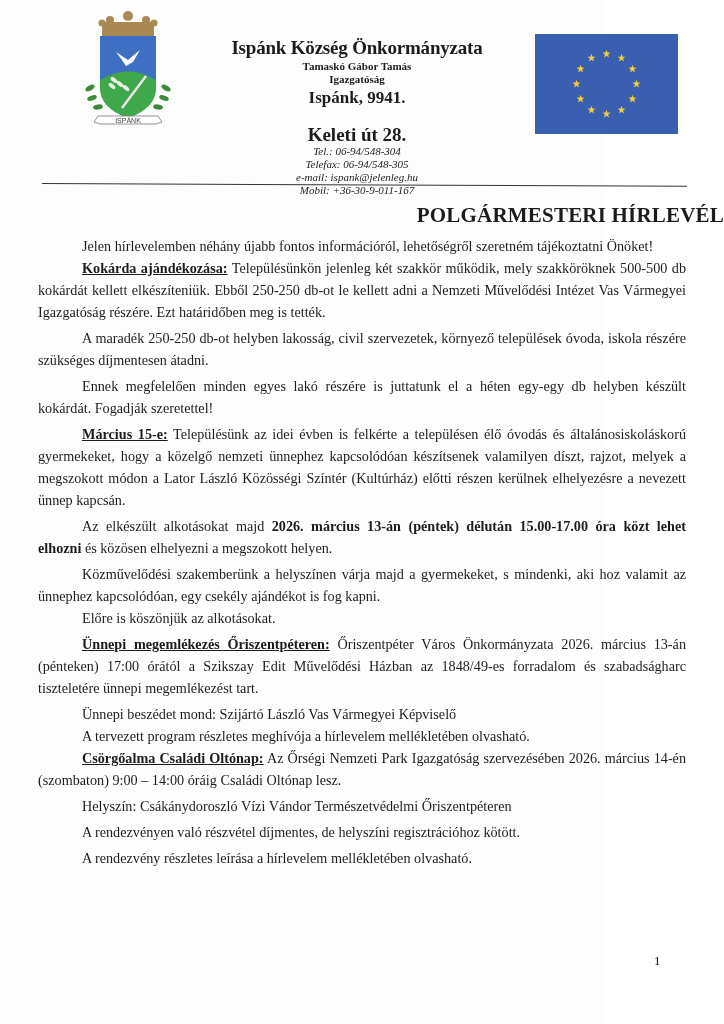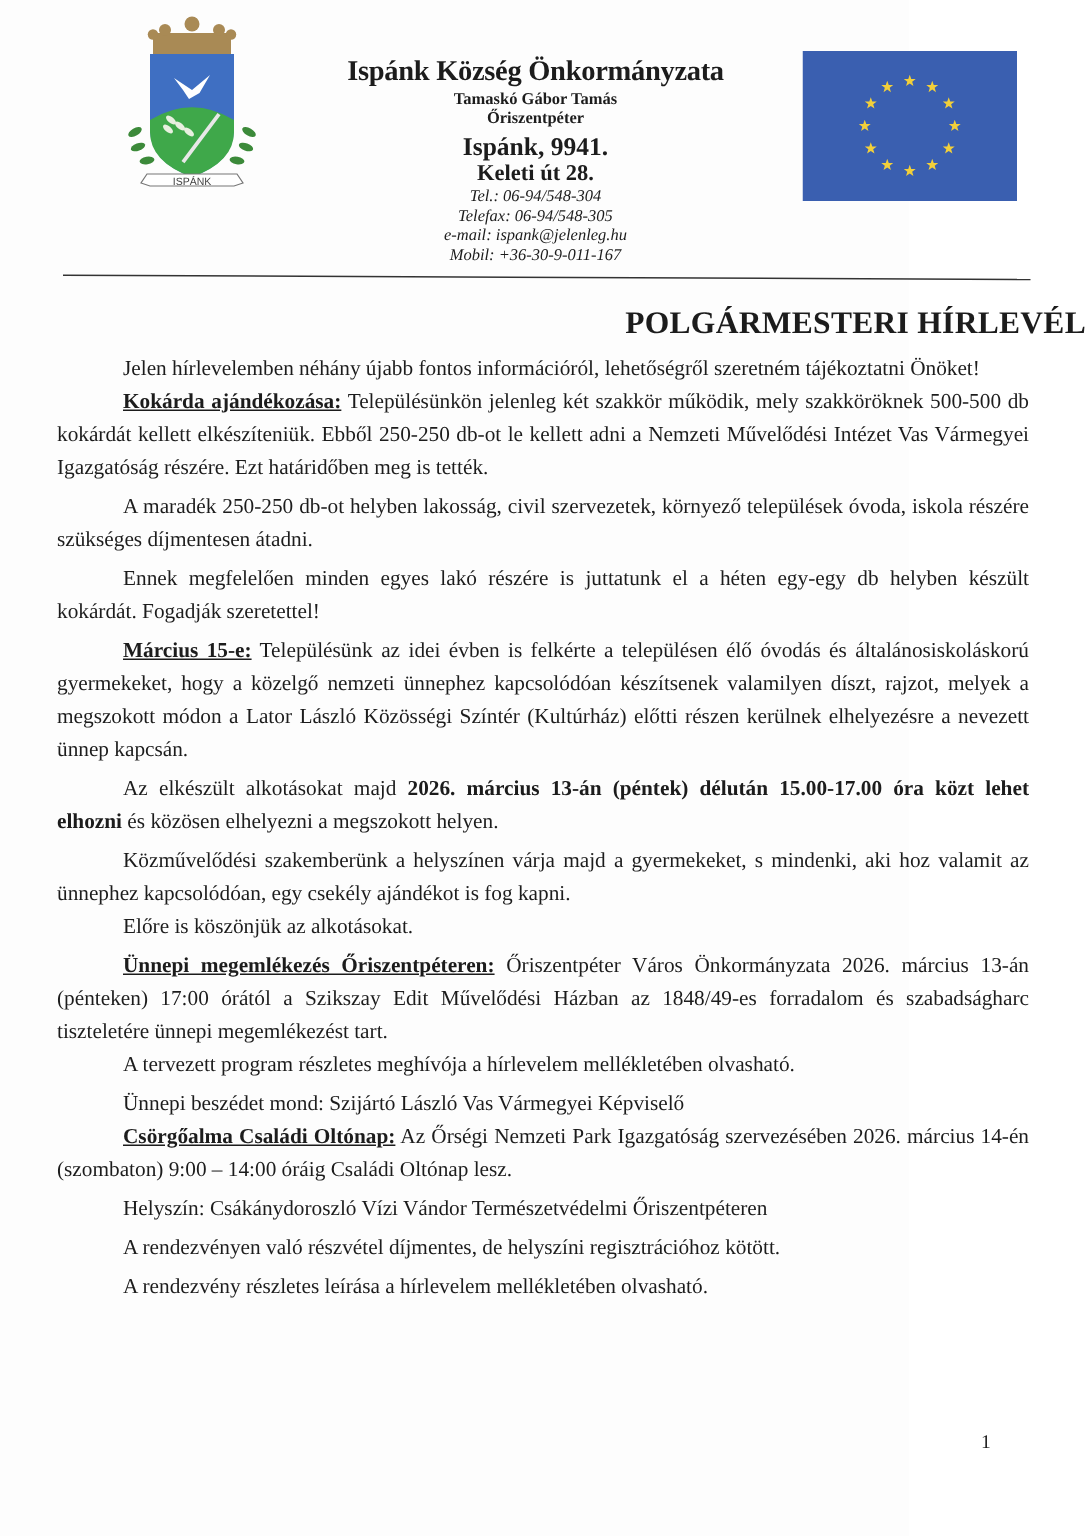--- a/index.html
+++ b/index.html
@@ -8,21 +8,21 @@
   .page { position: absolute; left: 0; top: 0; width: 606px; height: 1024px; background: #fdfdfd; }
 
   
   .coat { position: absolute; left: 78px; top: 8px; width: 100px; height: 122px; }
   .eu-flag { position: absolute; left: 535px; top: 34px; width: 143px; height: 100px; }
   .hdr { position: absolute; left: 212px; top: 38px; width: 290px; text-align: center; line-height: 1; }
   .hdr .org { font-weight: bold; font-size: 19px; letter-spacing: -0.2px; }
   .hdr .name { font-weight: bold; font-size: 11px; margin-top: 4px; }
   .hdr .role { font-weight: bold; font-size: 11px; margin-top: 2px; }
   .hdr .city { font-weight: bold; font-size: 17px; margin-top: 4px; }
-  .hdr .street { font-weight: bold; font-size: 15px; margin-top: 3px; }
+  .hdr .street { font-weight: bold; font-size: 19px; margin-top: 19px; }
   .hdr .contact { font-style: italic; font-size: 11px; margin-top: 1px; line-height: 13px; }
   .hdr .contact div { }
   .rule { position: absolute; left: 42px; top: 183px; width: 645px; height: 0;
           border-top: 1.5px solid #333; transform: rotate(0.25deg); transform-origin: left; }
 
   
   .title { position: absolute; left: 0; top: 203px; width: 724px; text-align: right;
            font-weight: bold; font-size: 21px; letter-spacing: 0.2px; }
   .content { position: absolute; left: 38px; top: 235px; width: 648px; font-size: 14.2px; line-height: 22px; }
   .p { margin: 0; text-align: justify; }
@@ -73,21 +73,21 @@
       <ellipse cx="80" cy="99" rx="5" ry="2.5" transform="rotate(10 80 99)"></ellipse>
     </g>
 
     <path d="M20 108 H80 L84 114 L78 116 H22 L16 114 Z" fill="#ffffff" stroke="#777" stroke-width="0.8"></path>
     <text x="50" y="115" text-anchor="middle" font-size="7" font-family="Liberation Sans, sans-serif" fill="#444">ISPÁNK</text>
   </svg>
 
   <div class="hdr">
     <div class="org">Ispánk Község Önkormányzata</div>
     <div class="name">Tamaskó Gábor Tamás</div>
-    <div class="role">Őriszentpéter</div>
+    <div class="role">Igazgatóság</div>
     <div class="city">Ispánk, 9941.</div>
     <div class="street">Keleti út 28.</div>
     <div class="contact">
       <div>Tel.: 06-94/548-304</div>
       <div>Telefax: 06-94/548-305</div>
       <div>e-mail: ispank@jelenleg.hu</div>
       <div>Mobil: +36-30-9-011-167</div>
     </div>
   </div>
 
@@ -119,22 +119,22 @@
     <p class="p ind"><span class="head">Kokárda ajándékozása:</span><span> Településünkön jelenleg két szakkör működik, mely szakköröknek 500-500 db kokárdát kellett elkészíteniük. Ebből 250-250 db-ot le kellett adni a Nemzeti Művelődési Intézet Vas Vármegyei Igazgatóság részére. Ezt határidőben meg is tették.</span></p>
     <p class="p ind gap">A maradék 250-250 db-ot helyben lakosság, civil szervezetek, környező települések óvoda, iskola részére szükséges díjmentesen átadni.</p>
     <p class="p ind gap">Ennek megfelelően minden egyes lakó részére is juttatunk el a héten egy-egy db helyben készült kokárdát. Fogadják szeretettel!</p>
 
     <p class="p ind gap"><span class="head">Március 15-e:</span><span> Településünk az idei évben is felkérte a településen élő óvodás és általánosiskoláskorú gyermekeket, hogy a közelgő nemzeti ünnephez kapcsolódóan készítsenek valamilyen díszt, rajzot, melyek a megszokott módon a Lator László Közösségi Színtér (Kultúrház) előtti részen kerülnek elhelyezésre a nevezett ünnep kapcsán.</span></p>
     <p class="p ind gap"><span>Az elkészült alkotásokat majd </span><b>2026. március 13-án (péntek) délután 15.00-17.00 óra közt lehet elhozni</b><span> és közösen elhelyezni a megszokott helyen.</span></p>
     <p class="p ind gap">Közművelődési szakemberünk a helyszínen várja majd a gyermekeket, s mindenki, aki hoz valamit az ünnephez kapcsolódóan, egy csekély ajándékot is fog kapni.</p>
     <p class="p ind2">Előre is köszönjük az alkotásokat.</p>
 
     <p class="p ind gap"><span class="head">Ünnepi megemlékezés Őriszentpéteren:</span><span> Őriszentpéter Város Önkormányzata 2026. március 13-án (pénteken) 17:00 órától a Szikszay Edit Művelődési Házban az 1848/49-es forradalom és szabadságharc tiszteletére ünnepi megemlékezést tart.</span></p>
+    <p class="p ind2 gap">Ünnepi beszédet mond: Szijártó László Vas Vármegyei Képviselő</p>
     <p class="p ind2">A tervezett program részletes meghívója a hírlevelem mellékletében olvasható.</p>
-    <p class="p ind2 gap">Ünnepi beszédet mond: Szijártó László Vas Vármegyei Képviselő</p>
 
     <p class="p ind"><span class="head">Csörgőalma Családi Oltónap:</span><span> Az Őrségi Nemzeti Park Igazgatóság szervezésében 2026. március 14-én (szombaton) 9:00 – 14:00 óráig Családi Oltónap lesz.</span></p>
     <p class="p ind2 gap">Helyszín: Csákánydoroszló Vízi Vándor Természetvédelmi Őriszentpéteren</p>
     <p class="p ind2 gap">A rendezvényen való részvétel díjmentes, de helyszíni regisztrációhoz kötött.</p>
     <p class="p ind2 gap">A rendezvény részletes leírása a hírlevelem mellékletében olvasható.</p>
   </div>
 
   <div class="pagenum">1</div>
 </div>
 

